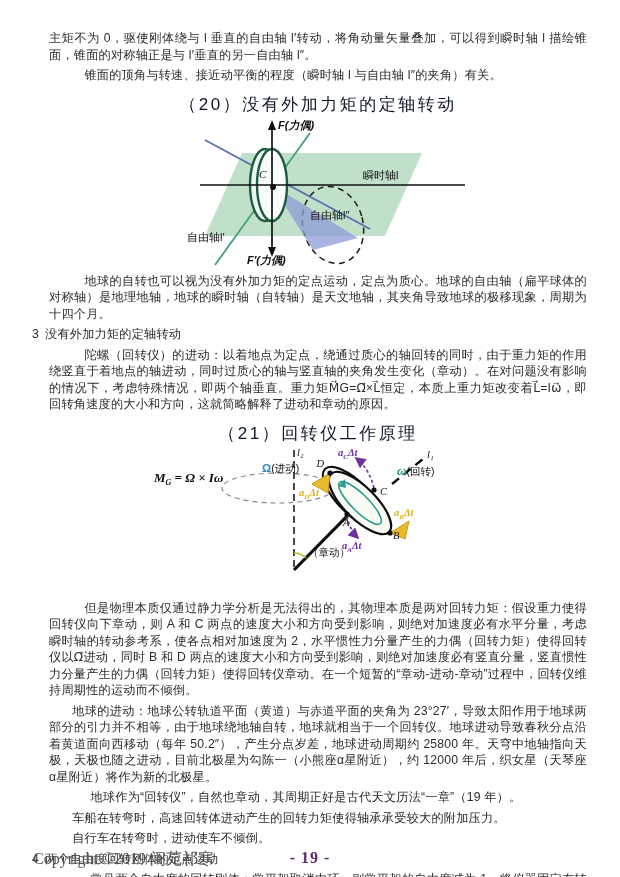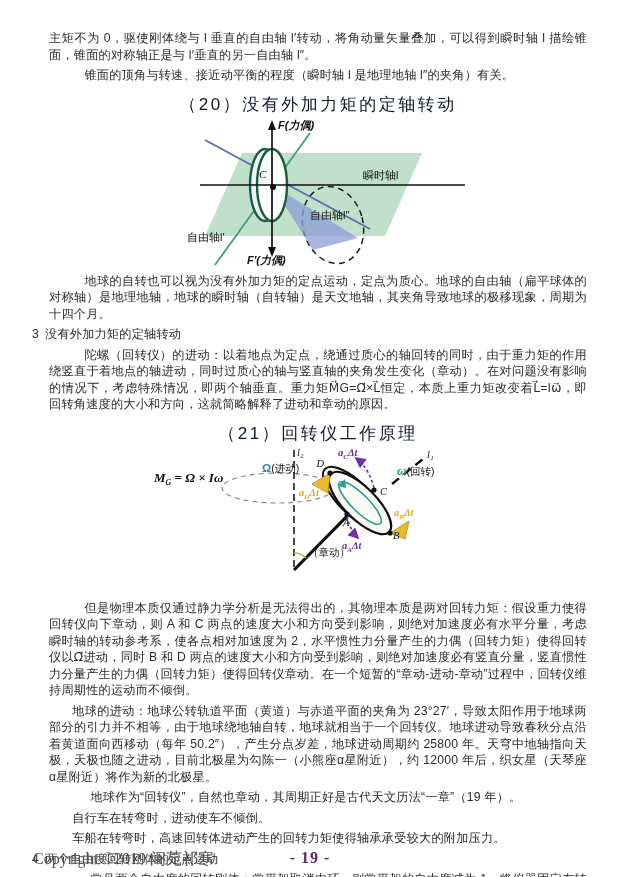--- a/index.html
+++ b/index.html
@@ -48,21 +48,21 @@
   svg text{font-family:"Liberation Serif","DejaVu Serif",serif;}
   .cjk-label{font-family:"Liberation Sans","DejaVu Sans",sans-serif;}
 </style>
 </head>
 <body>
 
 <div class="page">
   <div class="content">
 
     <p class="body ind0">主矩不为 0，驱使刚体绕与 l 垂直的自由轴 l′转动，将角动量矢量叠加，可以得到瞬时轴 l 描绘锥面，锥面的对称轴正是与 l′垂直的另一自由轴 l″。</p>
-    <p class="body ind3">锥面的顶角与转速、接近动平衡的程度（瞬时轴 l 是地理地轴 l″的夹角）有关。</p>
+    <p class="body ind3">锥面的顶角与转速、接近动平衡的程度（瞬时轴 l 与自由轴 l″的夹角）有关。</p>
 
     <h2 class="sec">（20）没有外加力矩的定轴转动</h2>
 
     <div class="figure" id="fig20">
       <svg class="fig-svg" width="320" height="152" viewBox="0 0 320 152">
 
         <polygon points="40,119 77,36 257,36 220,119" fill="#b9ddc3" opacity="0.9"></polygon>
 
         <ellipse cx="168" cy="108" rx="30" ry="39" transform="rotate(-15 168 108)" fill="none" stroke="#1c1c1c" stroke-width="1.5" stroke-dasharray="6,4.5"></ellipse>
 
@@ -155,22 +155,22 @@
 
         <text x="192" y="10" font-size="10.5" font-style="italic" font-weight="bold" fill="#7030a0"><tspan>a</tspan><tspan dy="2.5" font-size="7">C</tspan><tspan dy="-2.5">Δt</tspan></text>
         <text x="196" y="103" font-size="10.5" font-style="italic" font-weight="bold" fill="#7030a0"><tspan>a</tspan><tspan dy="2.5" font-size="7">A</tspan><tspan dy="-2.5">Δt</tspan></text>
         <text x="248" y="70" font-size="10.5" font-style="italic" font-weight="bold" fill="#dfae1f"><tspan>a</tspan><tspan dy="2.5" font-size="7">B</tspan><tspan dy="-2.5">Δt</tspan></text>
       </svg>
     </div>
 
     <p class="body ind3">但是物理本质仅通过静力学分析是无法得出的，其物理本质是两对回转力矩：假设重力使得回转仪向下章动，则 A 和 C 两点的速度大小和方向受到影响，则绝对加速度必有水平分量，考虑瞬时轴的转动参考系，使各点相对加速度为 2，水平惯性力分量产生的力偶（回转力矩）使得回转仪以Ω⃗进动，同时 B 和 D 两点的速度大小和方向受到影响，则绝对加速度必有竖直分量，竖直惯性力分量产生的力偶（回转力矩）使得回转仪章动。在一个短暂的“章动-进动-章动”过程中，回转仪维持周期性的运动而不倾倒。</p>
     <p class="body ind2">地球的进动：地球公转轨道平面（黄道）与赤道平面的夹角为 23°27′，导致太阳作用于地球两部分的引力并不相等，由于地球绕地轴自转，地球就相当于一个回转仪。地球进动导致春秋分点沿着黄道面向西移动（每年 50.2″），产生分点岁差，地球进动周期约 25800 年。天穹中地轴指向天极，天极也随之进动，目前北极星为勾陈一（小熊座α星附近），约 12000 年后，织女星（天琴座α星附近）将作为新的北极星。</p>
     <p class="body ind35">地球作为“回转仪”，自然也章动，其周期正好是古代天文历法“一章”（19 年）。</p>
+    <p class="body ind2">车船在转弯时，高速回转体进动产生的回转力矩使得轴承承受较大的附加压力。</p>
     <p class="body ind2">自行车在转弯时，进动使车不倾倒。</p>
-    <p class="body ind2">车船在转弯时，高速回转体进动产生的回转力矩使得轴承承受较大的附加压力。</p>
 
     <div class="list-item">
       <span class="num">4</span>
       <span>两个自由度回转刚体的定点运动</span>
     </div>
 
     <p class="body ind35">常见两个自由度的回转刚体：常平架取消内环，则常平架的自由度减为 1，将仪器固定在转台上，转台绕轴转动，此时刚体的自由度为 2。</p>
     <p class="body ind6">物理本质是一个内外环平面夹角恒定的常平架。</p>
 
   </div>

